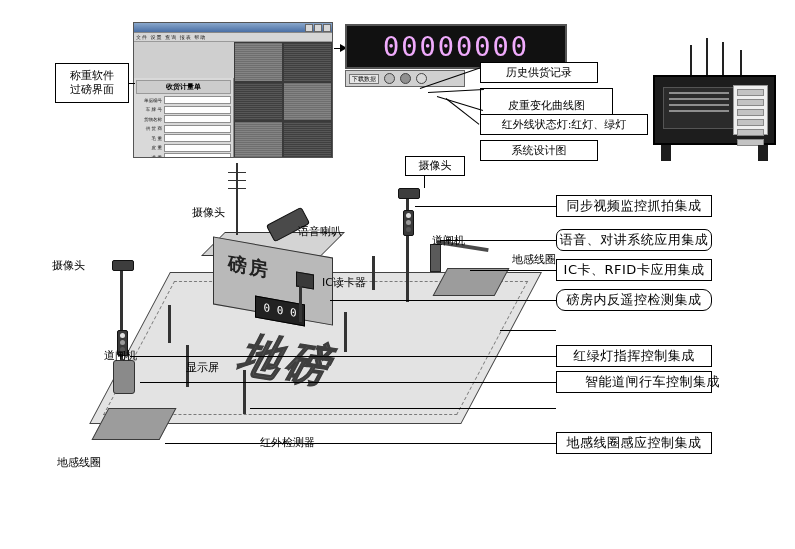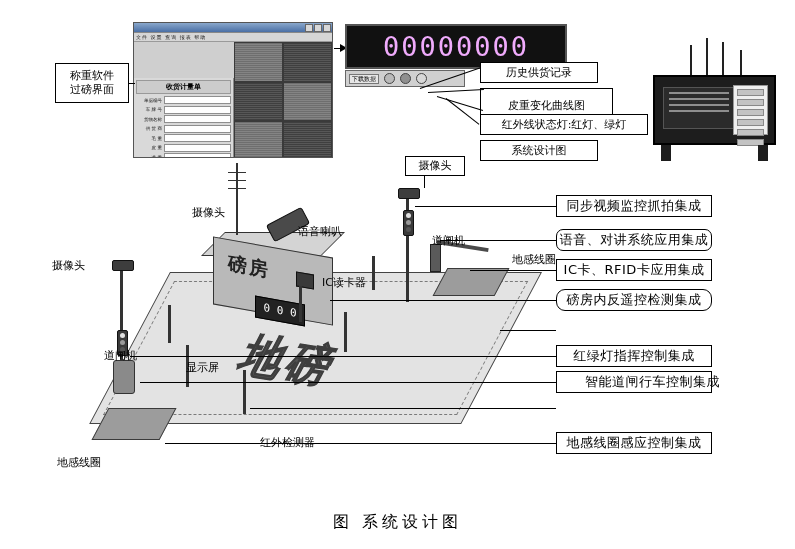--- a/index.html
+++ b/index.html
@@ -434,14 +434,13 @@
   <div class="lead" style="left:415px; top:206px; width:141px;"></div>
   <div class="lead" style="left:440px; top:240px; width:116px;"></div>
   <div class="lead" style="left:470px; top:270px; width:86px;"></div>
   <div class="lead" style="left:330px; top:300px; width:226px;"></div>
   <div class="lead" style="left:500px; top:330px; width:56px;"></div>
   <div class="lead" style="left:130px; top:356px; width:426px;"></div>
   <div class="lead" style="left:140px; top:382px; width:416px;"></div>
   <div class="lead" style="left:250px; top:408px; width:306px;"></div>
   <div class="lead" style="left:165px; top:443px; width:391px;"></div>
 
-  <div class="fig-title">图  系统设计图</div>
 </div>
 
 </body></html>

